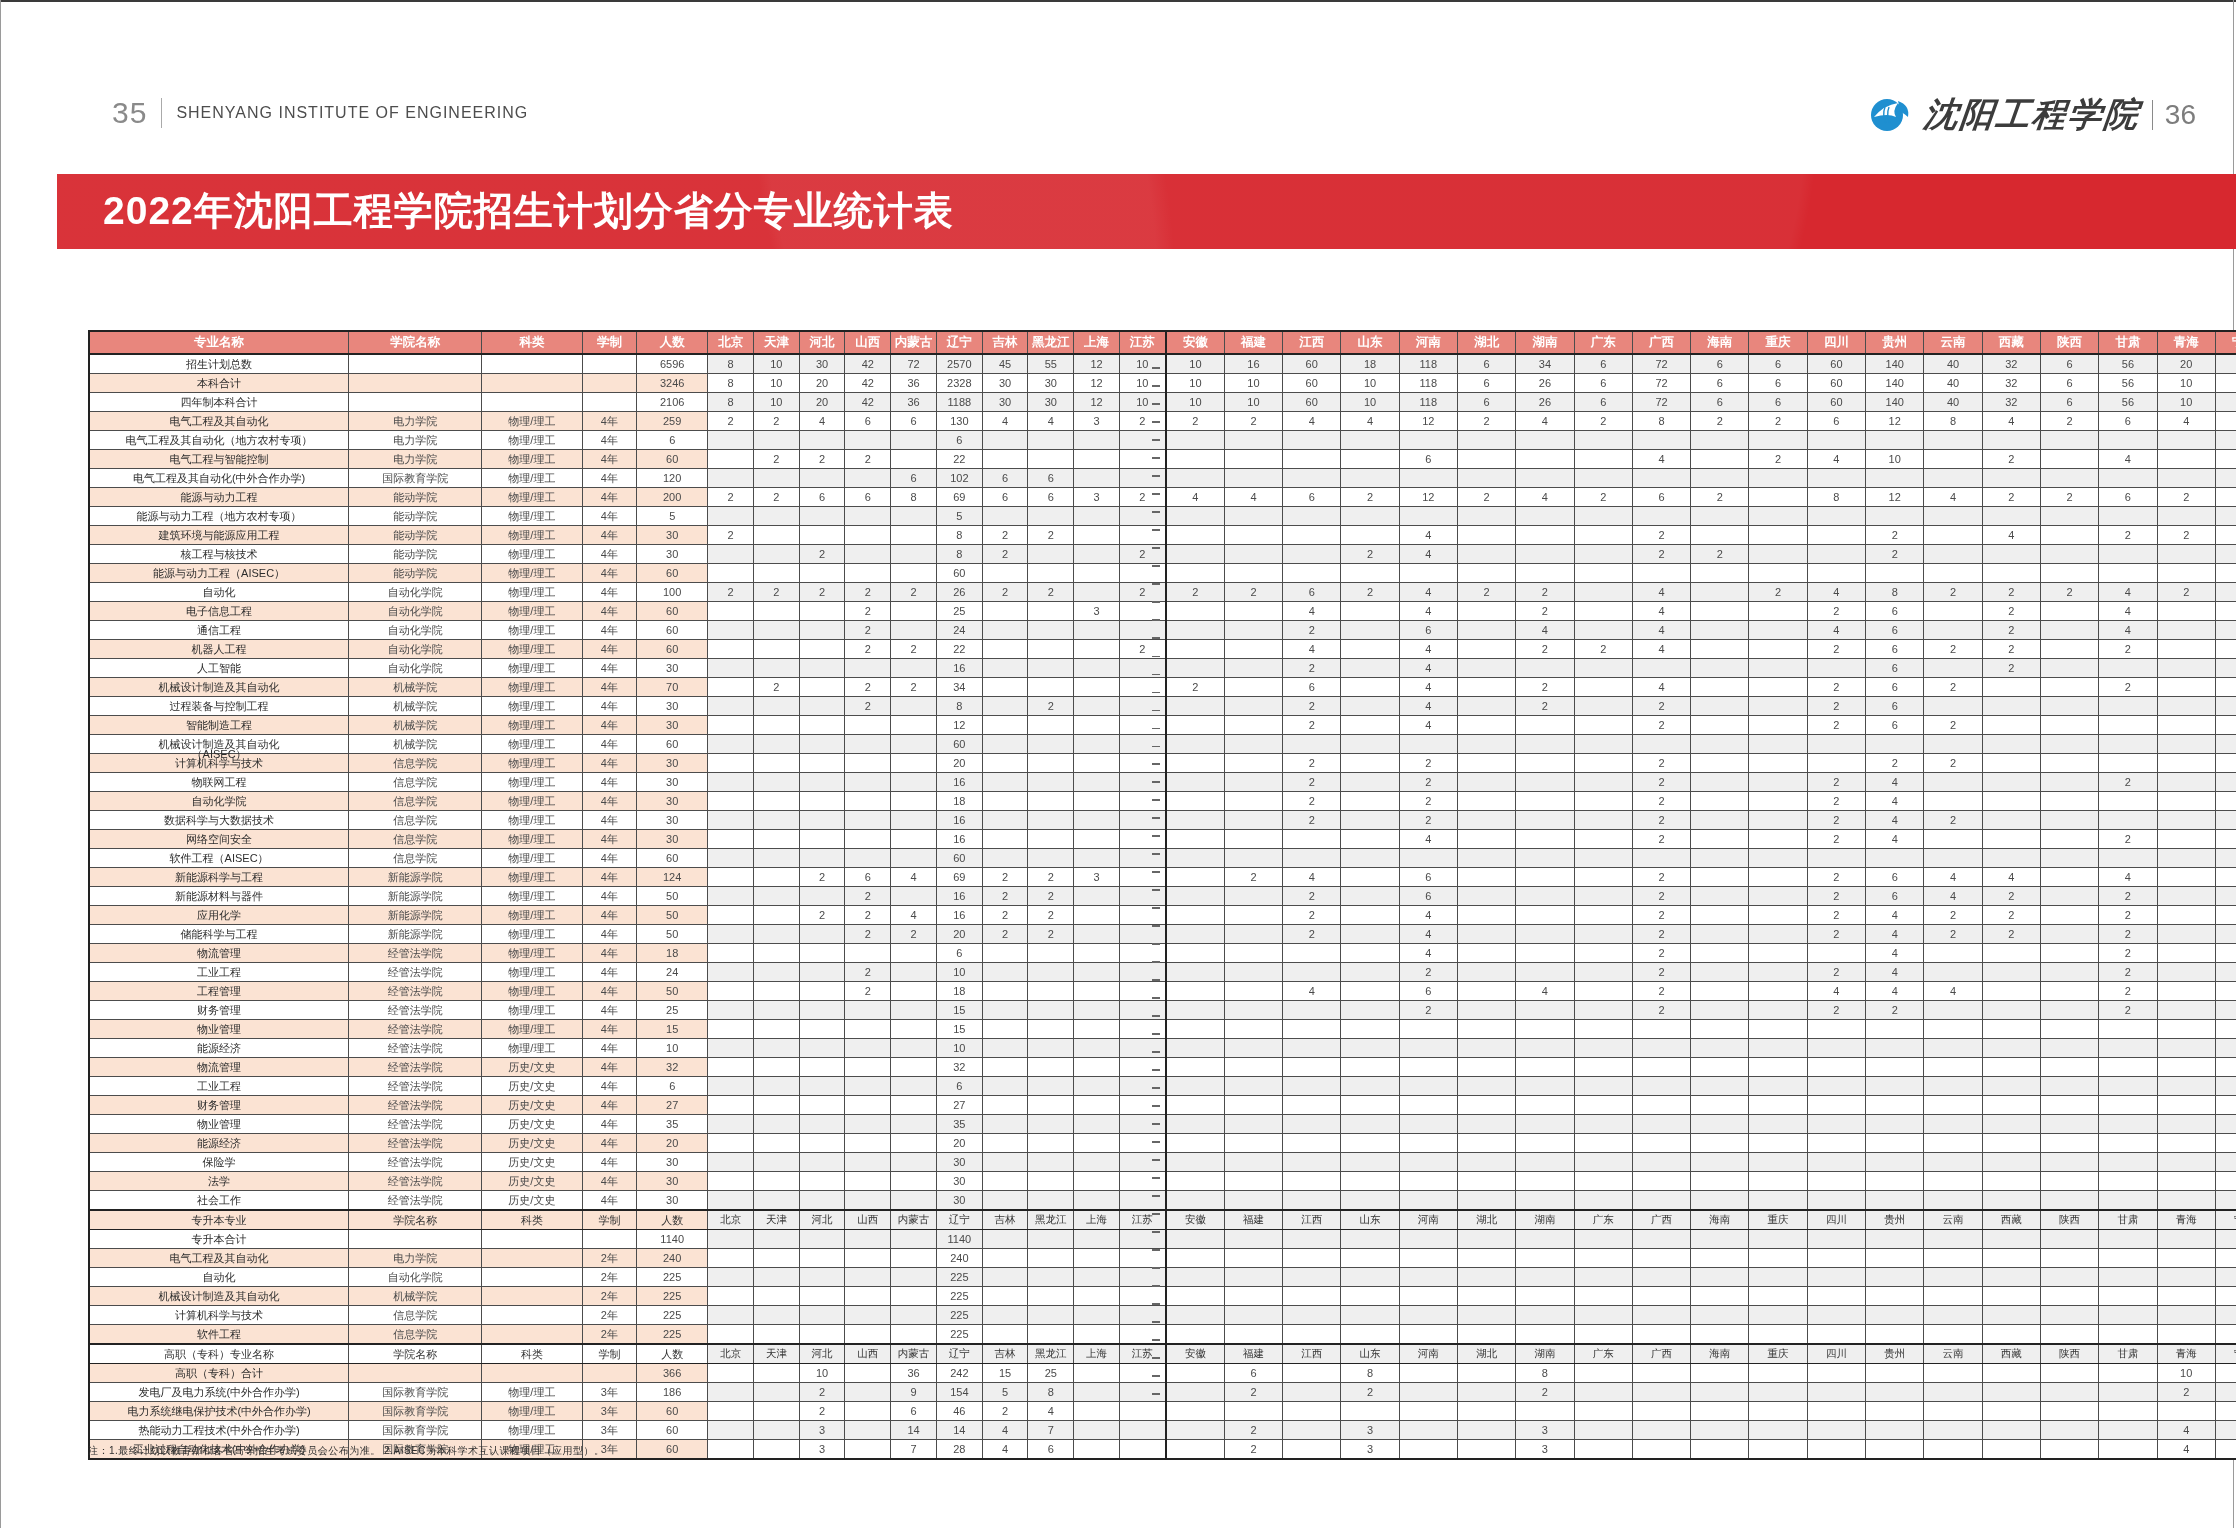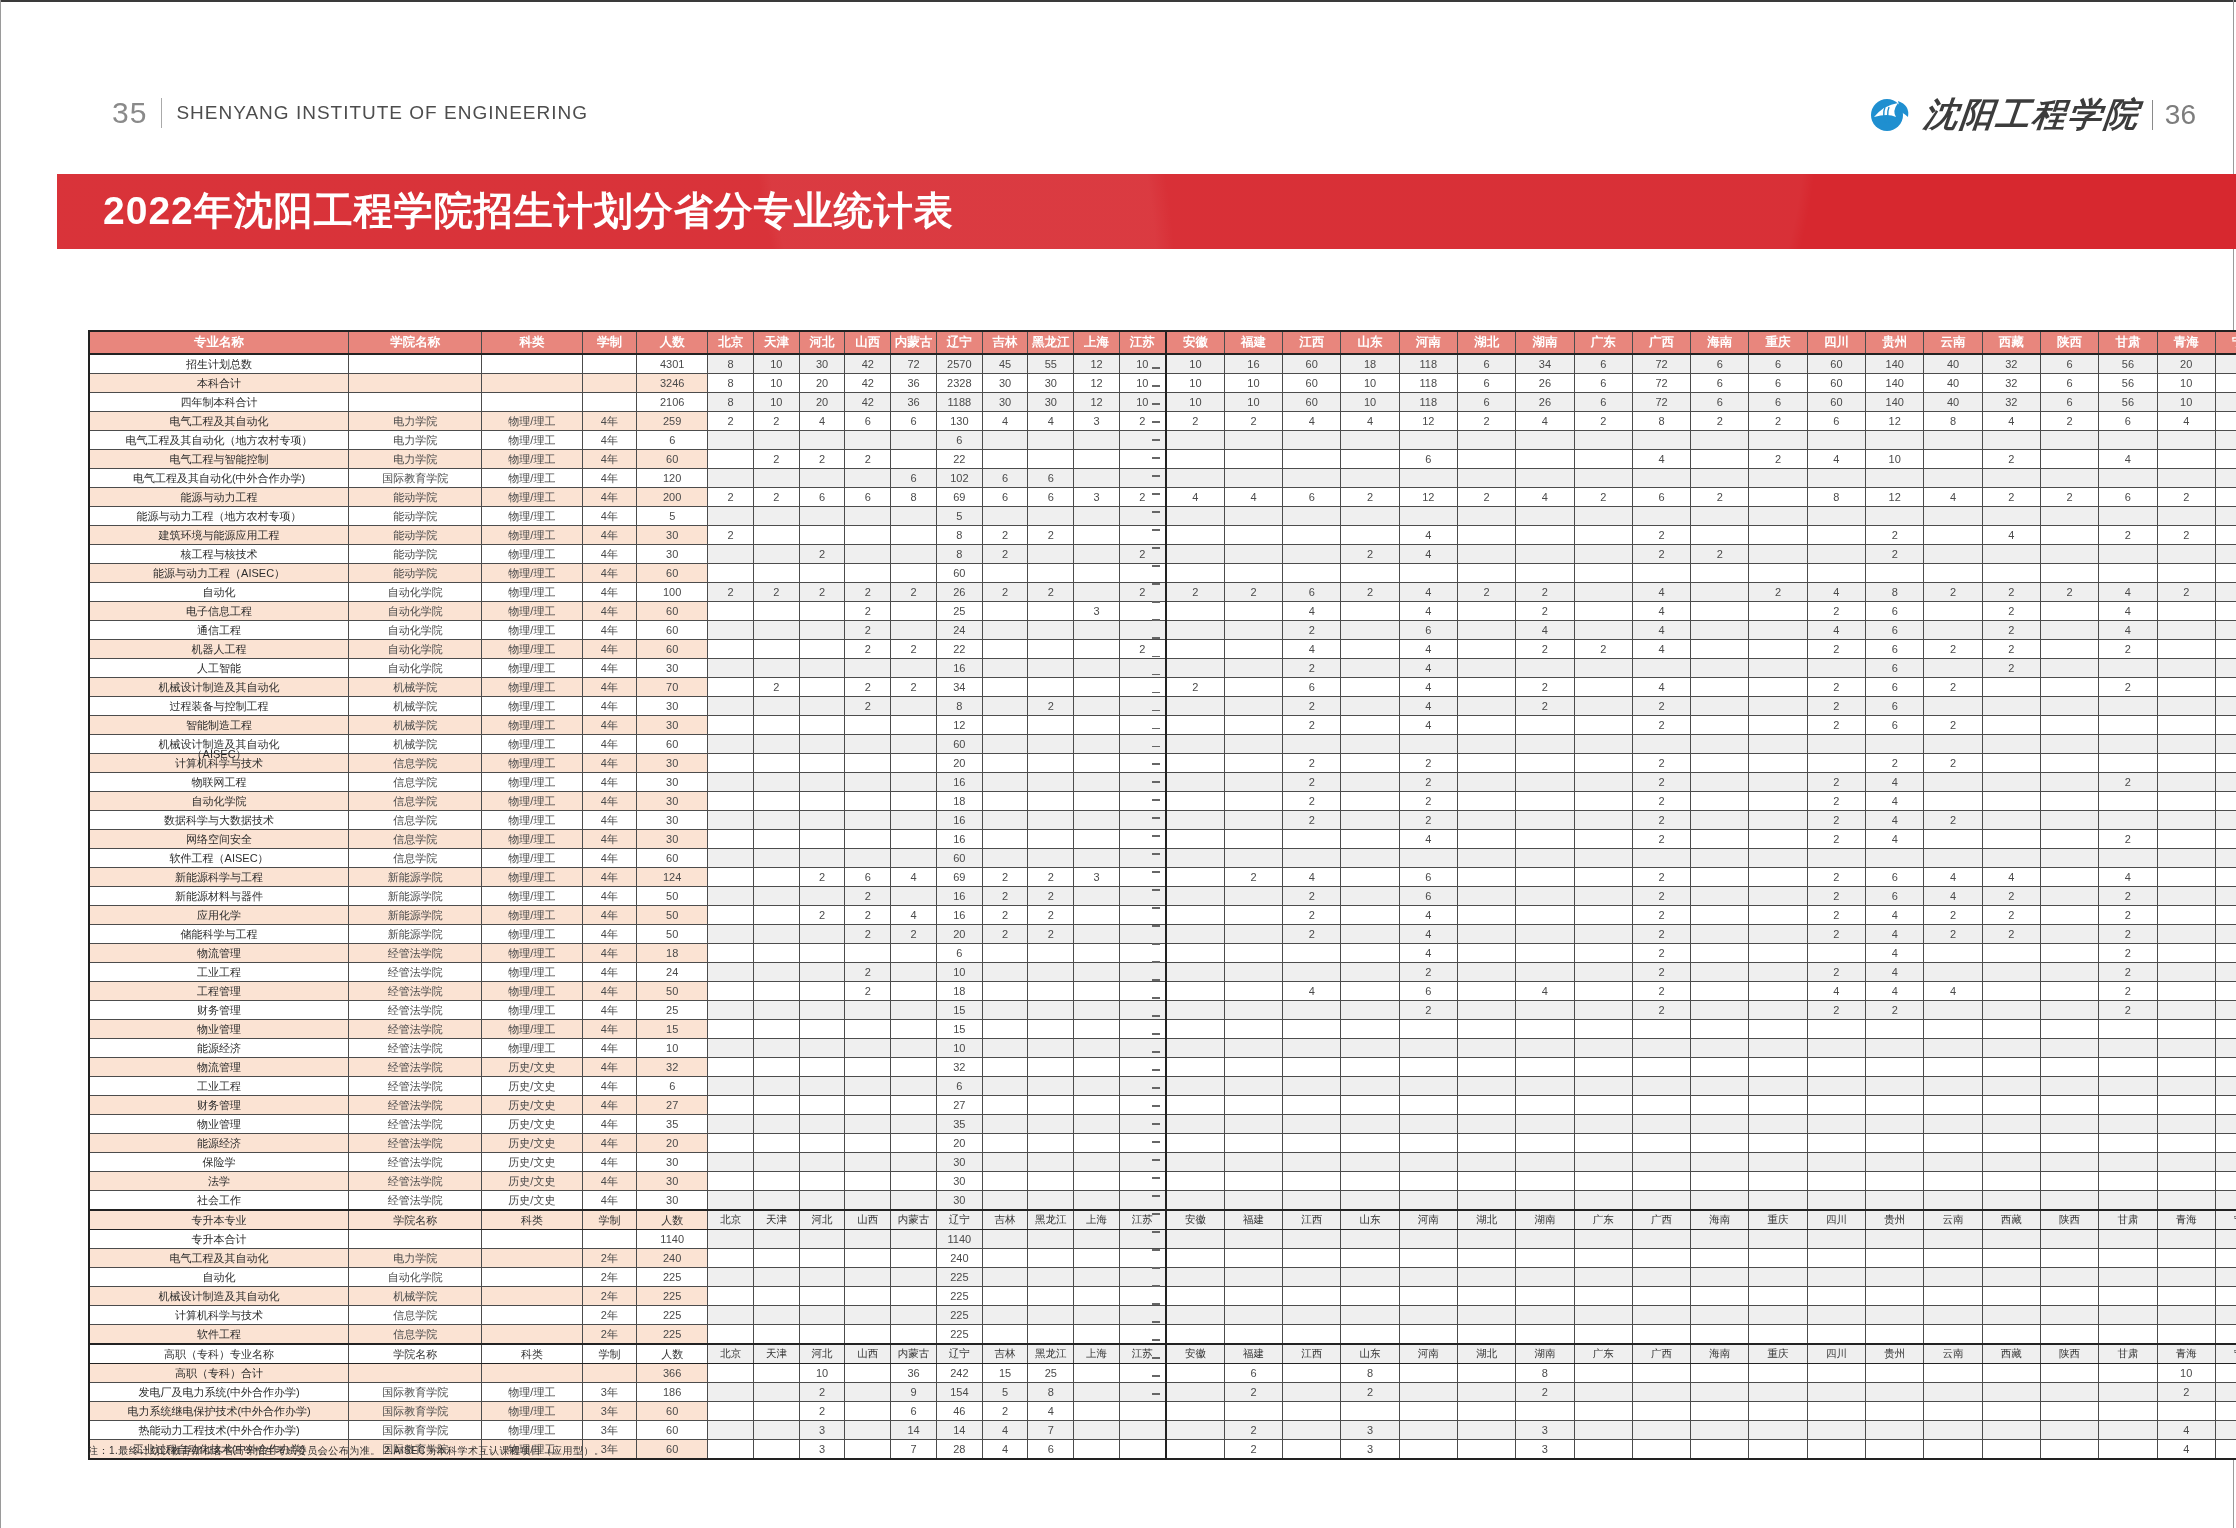--- a/index.html
+++ b/index.html
@@ -10,21 +10,21 @@
   }
   
   .edge-top{position:absolute;left:0;top:0;width:2236px;height:2px;background:#3a3a3a;}
   .edge-left{position:absolute;left:0;top:0;width:1px;height:1528px;background:#9a9a9a;}
   .edge-right{position:absolute;left:2233px;top:0;width:1px;height:1528px;background:#9a9a9a;}
 
   
   .runhead-left{position:absolute;left:112px;top:96px;display:flex;align-items:center;gap:14px;}
   .pageno-left{font-size:30px;color:#8a8a8a;font-weight:300;letter-spacing:1px;}
   .vdiv{width:1px;height:30px;background:#aaaaaa;}
-  .runtitle{font-size:19px;letter-spacing:1px;color:#4d4d4d;font-weight:500;}
+  .runtitle{font-size:16px;letter-spacing:1px;color:#4d4d4d;font-weight:500;}
 
   .runhead-right{position:absolute;right:40px;top:92px;display:flex;align-items:center;gap:12px;}
   .logo-icon{width:44px;height:40px;}
   .logo-text{font-family:"DejaVu Serif","Liberation Serif",serif;font-style:italic;font-weight:bold;
     font-size:34px;color:#3c3c3c;letter-spacing:2px;transform:skewX(-6deg);}
   .vdiv2{width:1px;height:30px;background:#8a8a8a;}
   .pageno-right{font-size:28px;color:#7d7d7d;font-weight:300;}
 
   
   .banner{position:absolute;left:57px;top:174px;width:2235px;height:75px;
@@ -132,21 +132,21 @@
           <th>江苏</th>
           <th>浙江</th>
         </tr>
       </thead>
       <tbody>
         <tr class="odd">
           <td class="label name-cell">招生计划总数</td>
           <td class="label"></td>
           <td class="label"></td>
           <td class="label"></td>
-          <td class="label">4301</td>
+          <td class="label">6596</td>
           <td class="num">8</td>
           <td class="num">10</td>
           <td class="num">30</td>
           <td class="num">42</td>
           <td class="num">72</td>
           <td class="num">2570</td>
           <td class="num">45</td>
           <td class="num">55</td>
           <td class="num">12</td>
           <td class="num">10</td>

